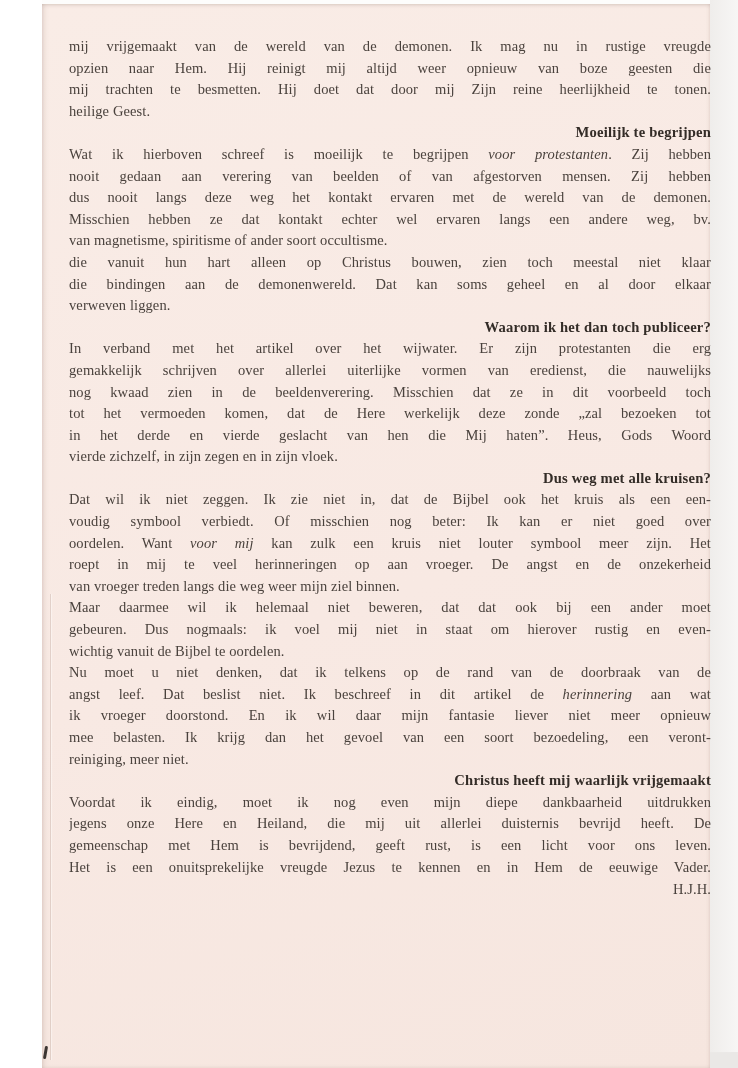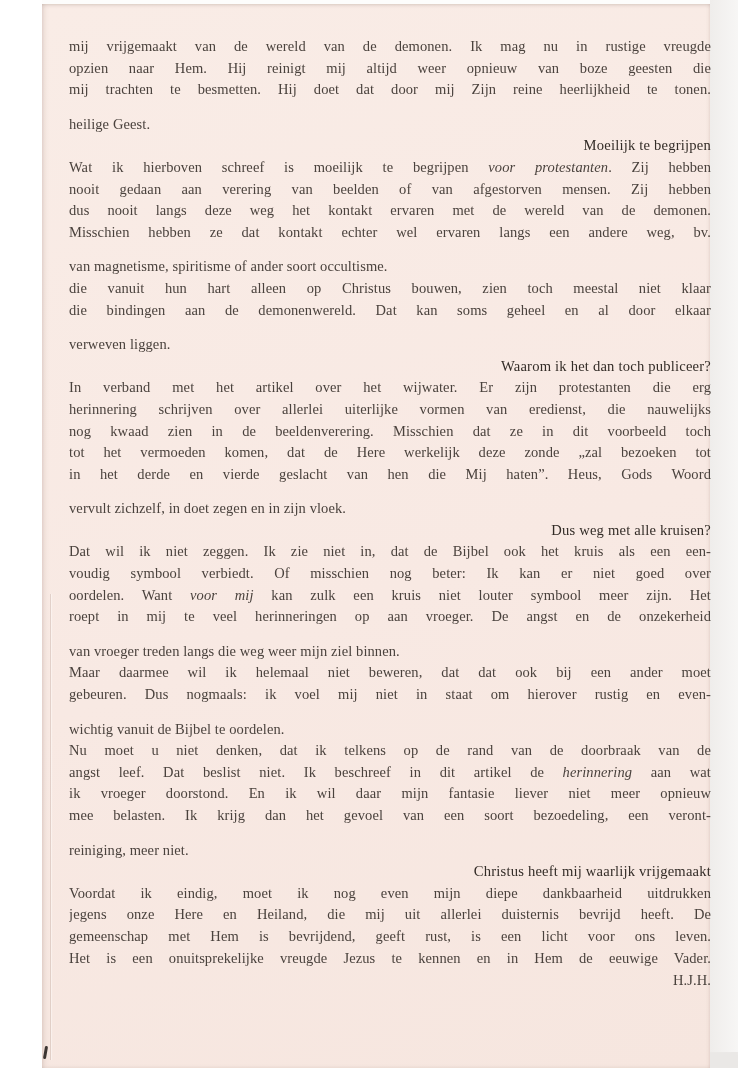--- a/index.html
+++ b/index.html
@@ -61,24 +61,24 @@
     line-height: 21.6px;
     letter-spacing: 0.1px;
   }
   .paragraph { margin: 0; }
   .line {
     text-align: justify;
     text-align-last: justify;
     white-space: normal;
     overflow: hidden;
   }
-  .line.last { text-align-last: left; margin-top: 13px; }
+  .line.last { text-align-last: left; }
   .line i { font-style: italic; }
   .heading {
-    font-weight: normal;
+    font-weight: bold;
     text-align: right;
     color: #332c27;
     font-size: 14.6px;
     letter-spacing: 0.2px;
   }
   .heading.extra-space { }
   .signature {
     text-align: right;
     margin-top: 1px;
     color: #4a423d;
@@ -134,25 +134,25 @@
             <div class="line last">van magnetisme, spiritisme of ander soort occultisme.</div>
           </div>
           <div class="paragraph">
             <div class="line">die vanuit hun hart alleen op Christus bouwen, zien toch meestal niet klaar</div>
             <div class="line">die bindingen aan de demonenwereld. Dat kan soms geheel en al door elkaar</div>
             <div class="line last">verweven liggen.</div>
           </div>
           <div class="heading">Waarom ik het dan toch publiceer?</div>
           <div class="paragraph">
             <div class="line">In verband met het artikel over het wijwater. Er zijn protestanten die erg</div>
-            <div class="line">herinnering schrijven over allerlei uiterlijke vormen van eredienst, die nauwelijks</div>
+            <div class="line">gemakkelijk schrijven over allerlei uiterlijke vormen van eredienst, die nauwelijks</div>
             <div class="line">nog kwaad zien in de beeldenverering. Misschien dat ze in dit voorbeeld toch</div>
             <div class="line">tot het vermoeden komen, dat de Here werkelijk deze zonde „zal bezoeken tot</div>
             <div class="line">in het derde en vierde geslacht van hen die Mij haten”. Heus, Gods Woord</div>
-            <div class="line last">vervult zichzelf, in doet zegen en in zijn vloek.</div>
+            <div class="line last">vierde zichzelf, in zijn zegen en in zijn vloek.</div>
           </div>
           <div class="heading extra-space">Dus weg met alle kruisen?</div>
           <div class="paragraph">
             <div class="line">Dat wil ik niet zeggen. Ik zie niet in, dat de Bijbel ook het kruis als een een-</div>
             <div class="line">voudig symbool verbiedt. Of misschien nog beter: Ik kan er niet goed over</div>
             <div class="line">oordelen. Want <i>voor mij</i> kan zulk een kruis niet louter symbool meer zijn. Het</div>
             <div class="line">roept in mij te veel herinneringen op aan vroeger. De angst en de onzekerheid</div>
             <div class="line last">van vroeger treden langs die weg weer mijn ziel binnen.</div>
           </div>
           <div class="paragraph">

